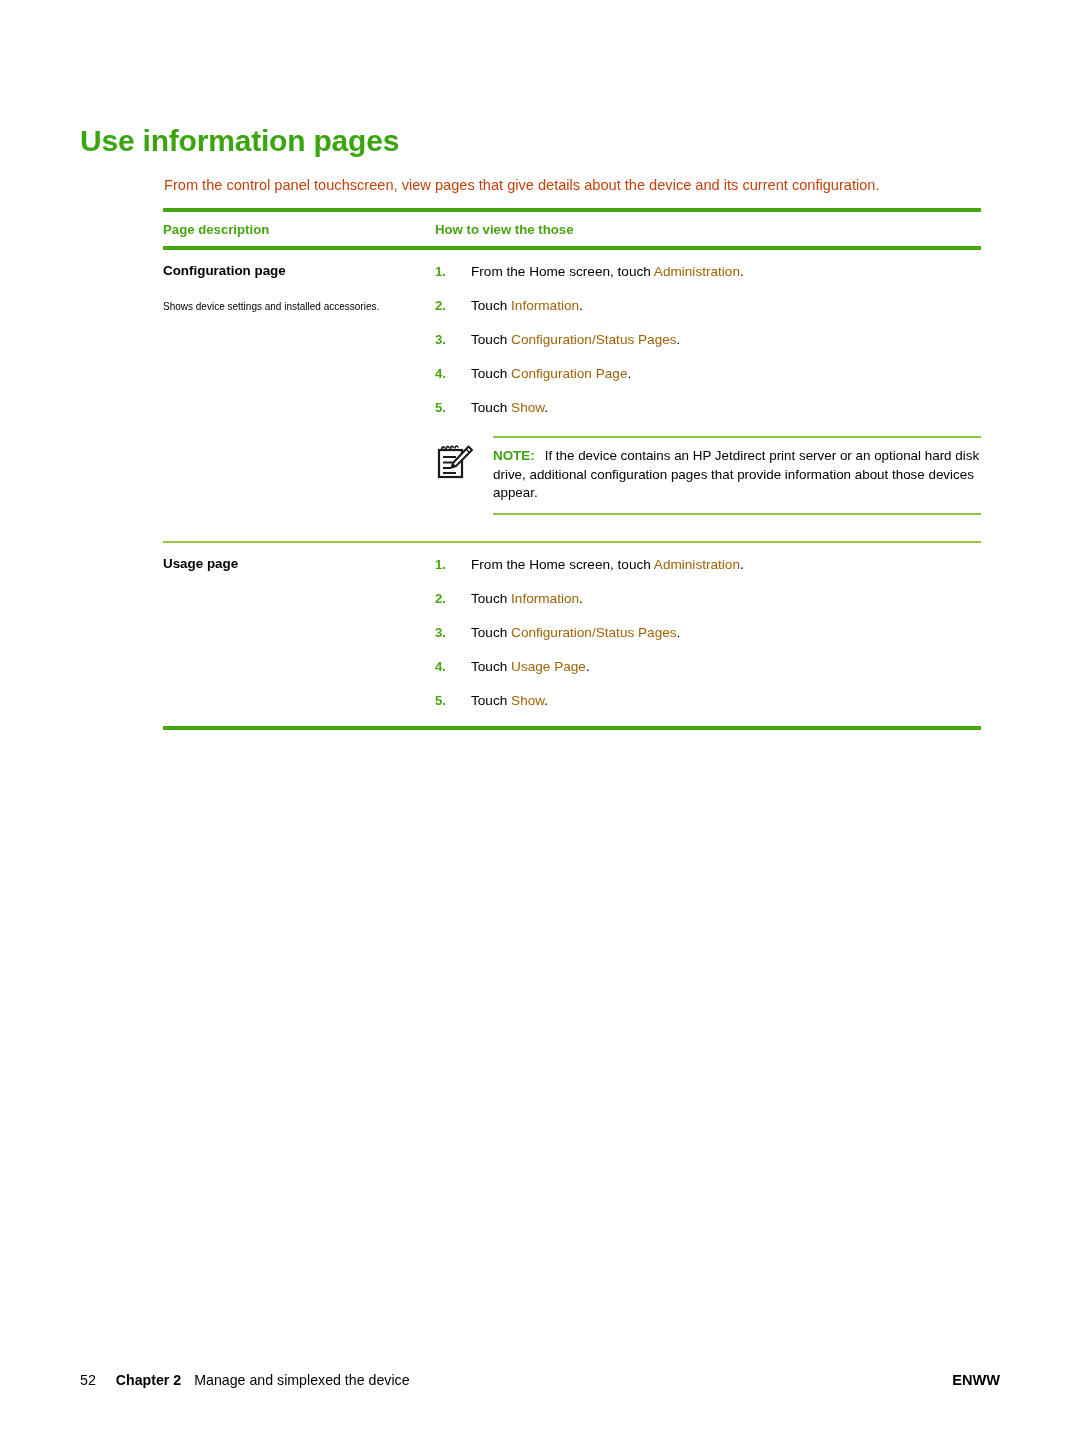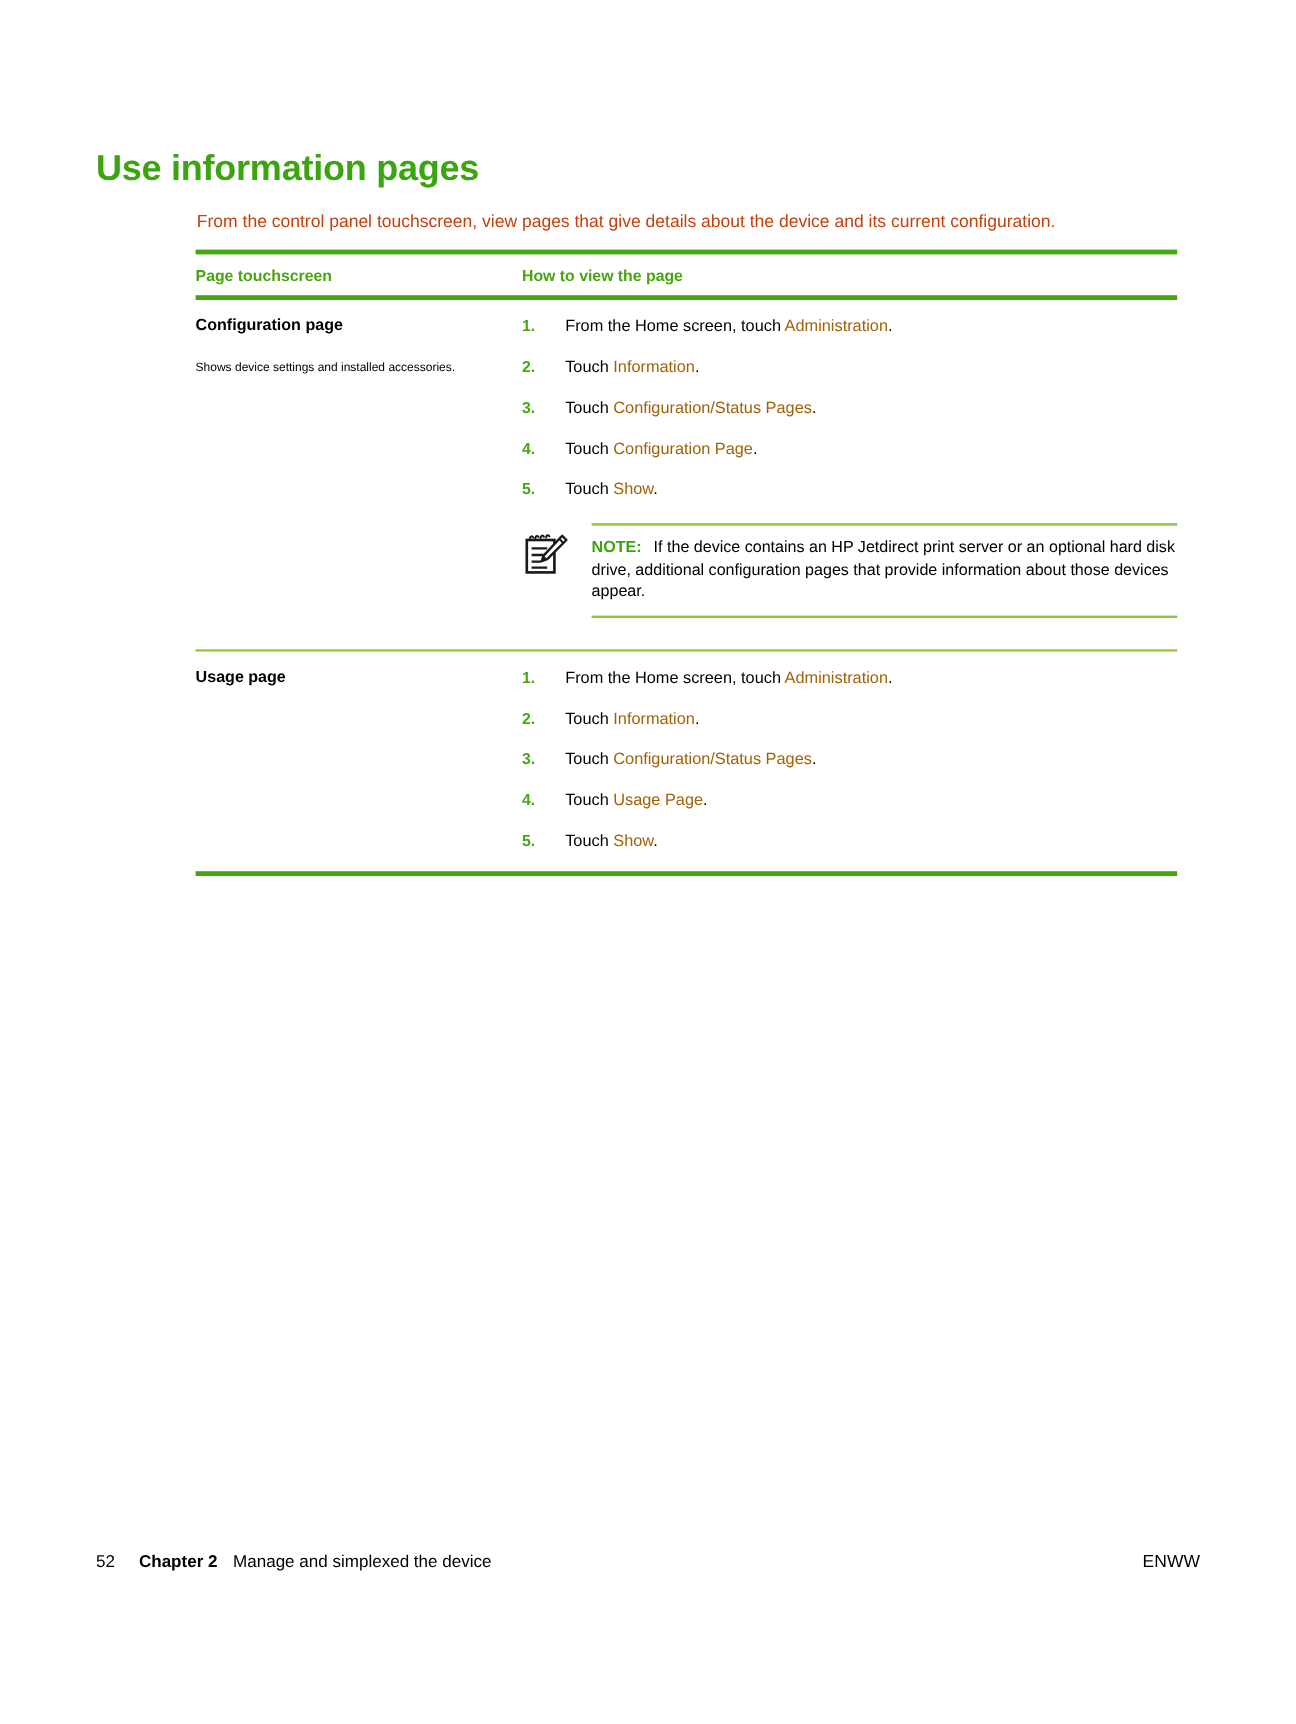--- a/index.html
+++ b/index.html
@@ -152,50 +152,51 @@
     font-weight: bold;
   }
   .note-gap { display: inline-block; width: 10px; }
 
   .row-pad-bottom { height: 16px; }
 
   
   .footer {
     position: absolute;
     left: 80px;
-    top: 1294px;
+    top: 1372px;
     width: 920px;
     display: flex;
     align-items: flex-start;
     font-size: 14.2px;
   }
   .footer-left { display: flex; align-items: baseline; }
   .footer-pagenum { margin-right: 20px; }
   .footer-chapter { font-weight: bold; margin-right: 13px; }
   .footer-right {
     margin-left: auto;
     font-size: 14.6px;
+    font-weight: bold;
   }
 </style>
 </head>
 <body>
 
 <div class="page">
 
   <h1 class="doc-heading">Use information pages</h1>
 
   <p class="intro">From the control panel touchscreen, view pages that give details about the device and its current configuration.</p>
 
   <div class="info-table">
 
     <div class="rule-thick"></div>
 
     <div class="thead">
-      <div class="th col1">Page touchscreen</div>
-      <div class="th col2">How to view the page</div>
+      <div class="th col1">Page description</div>
+      <div class="th col2">How to view the those</div>
     </div>
 
     <div class="rule-thick"></div>
 
     <div class="trow">
       <div class="cell-desc">
         <div class="desc-title">Configuration page</div>
         <div class="desc-body">Shows device settings and installed accessories.</div>
       </div>
       <div class="cell-steps">

